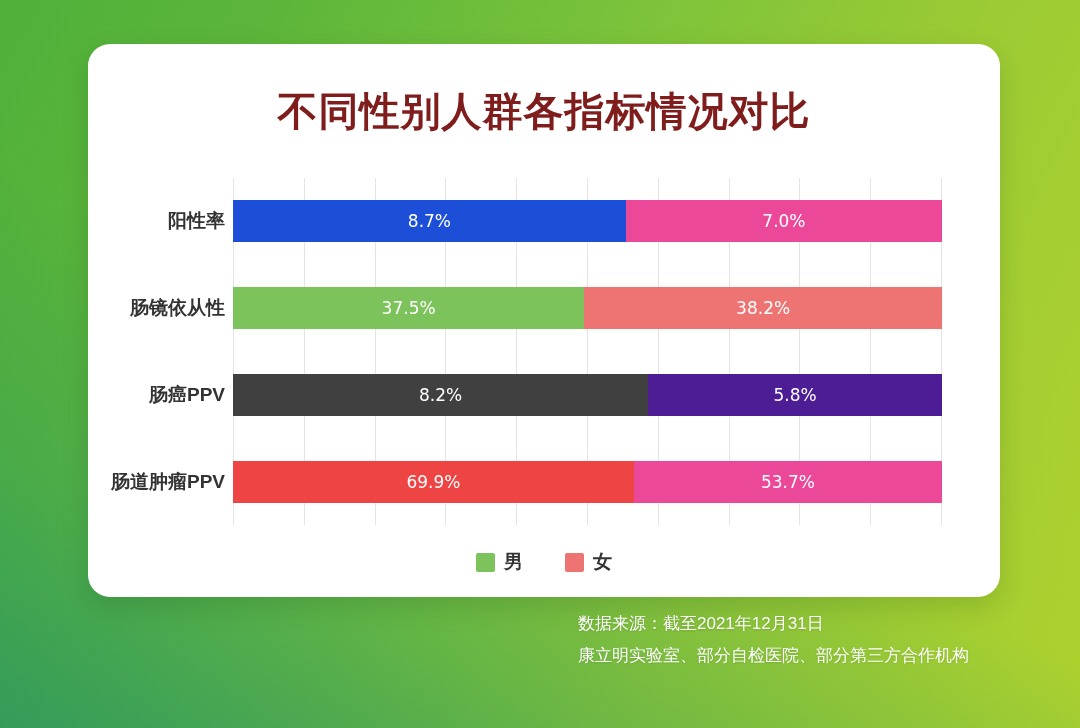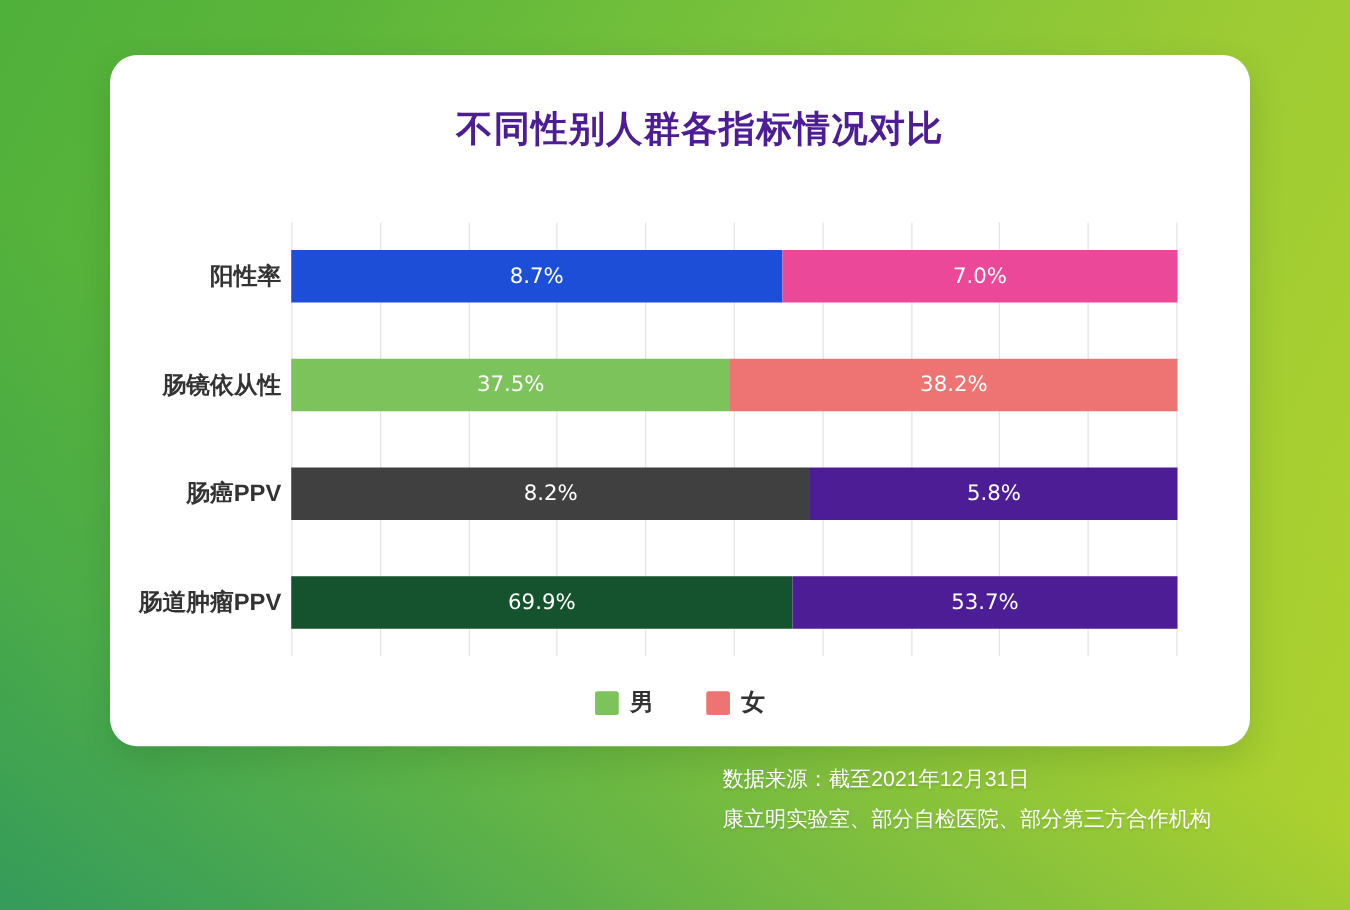--- a/index.html
+++ b/index.html
@@ -48,27 +48,27 @@
     width: 912px;
     height: 553px;
     background: #ffffff;
     border-radius: 22px;
     box-shadow: 0 10px 26px rgba(20, 70, 20, 0.18);
     overflow: hidden;
   }
 
   #chart-title {
     position: absolute;
-    left: 16px;
+    left: 0;
     top: 40px;
     width: 912px;
     text-align: center;
-    font-size: 29px;
+    font-size: 40px;
     font-weight: bold;
-    color: #4c1d95;
+    color: #7f1d1d;
     letter-spacing: 1px;
     white-space: nowrap;
   }
 
   
   #plot-area {
     position: absolute;
     left: 145px;       
     top: 134px;        
     width: 709px;      
@@ -210,22 +210,22 @@
           </div>
           <div class="bar-row" style="top: 109px; text-align: center;">
             <div class="bar-seg" style="width: 49.5376%; background: rgb(125, 195, 92);">37.5%</div>
             <div class="bar-seg" style="width: 50.4624%; background: rgb(238, 116, 115);">38.2%</div>
           </div>
           <div class="bar-row" style="top: 196px;">
             <div class="bar-seg" style="width: 58.5714%; background: #404040;">8.2%</div>
             <div class="bar-seg" style="width: 41.4286%; background: #4c1d95;">5.8%</div>
           </div>
           <div class="bar-row" style="top: 283px;">
-            <div class="bar-seg" style="width: 56.5534%; background: #14532d;">69.9%</div>
-            <div class="bar-seg" style="width: 43.4466%; background: #4c1d95;">53.7%</div>
+            <div class="bar-seg" style="width: 56.5534%; background: #ef4444;">69.9%</div>
+            <div class="bar-seg" style="width: 43.4466%; background: #ec4899;">53.7%</div>
           </div>
         </div>
     </div>
 
     <div id="legend">
         <div class="legend-item">
           <span class="legend-swatch" style="background: rgb(125, 195, 92);"></span>
           <span class="legend-label">男</span>
         </div>
         <div class="legend-item">

